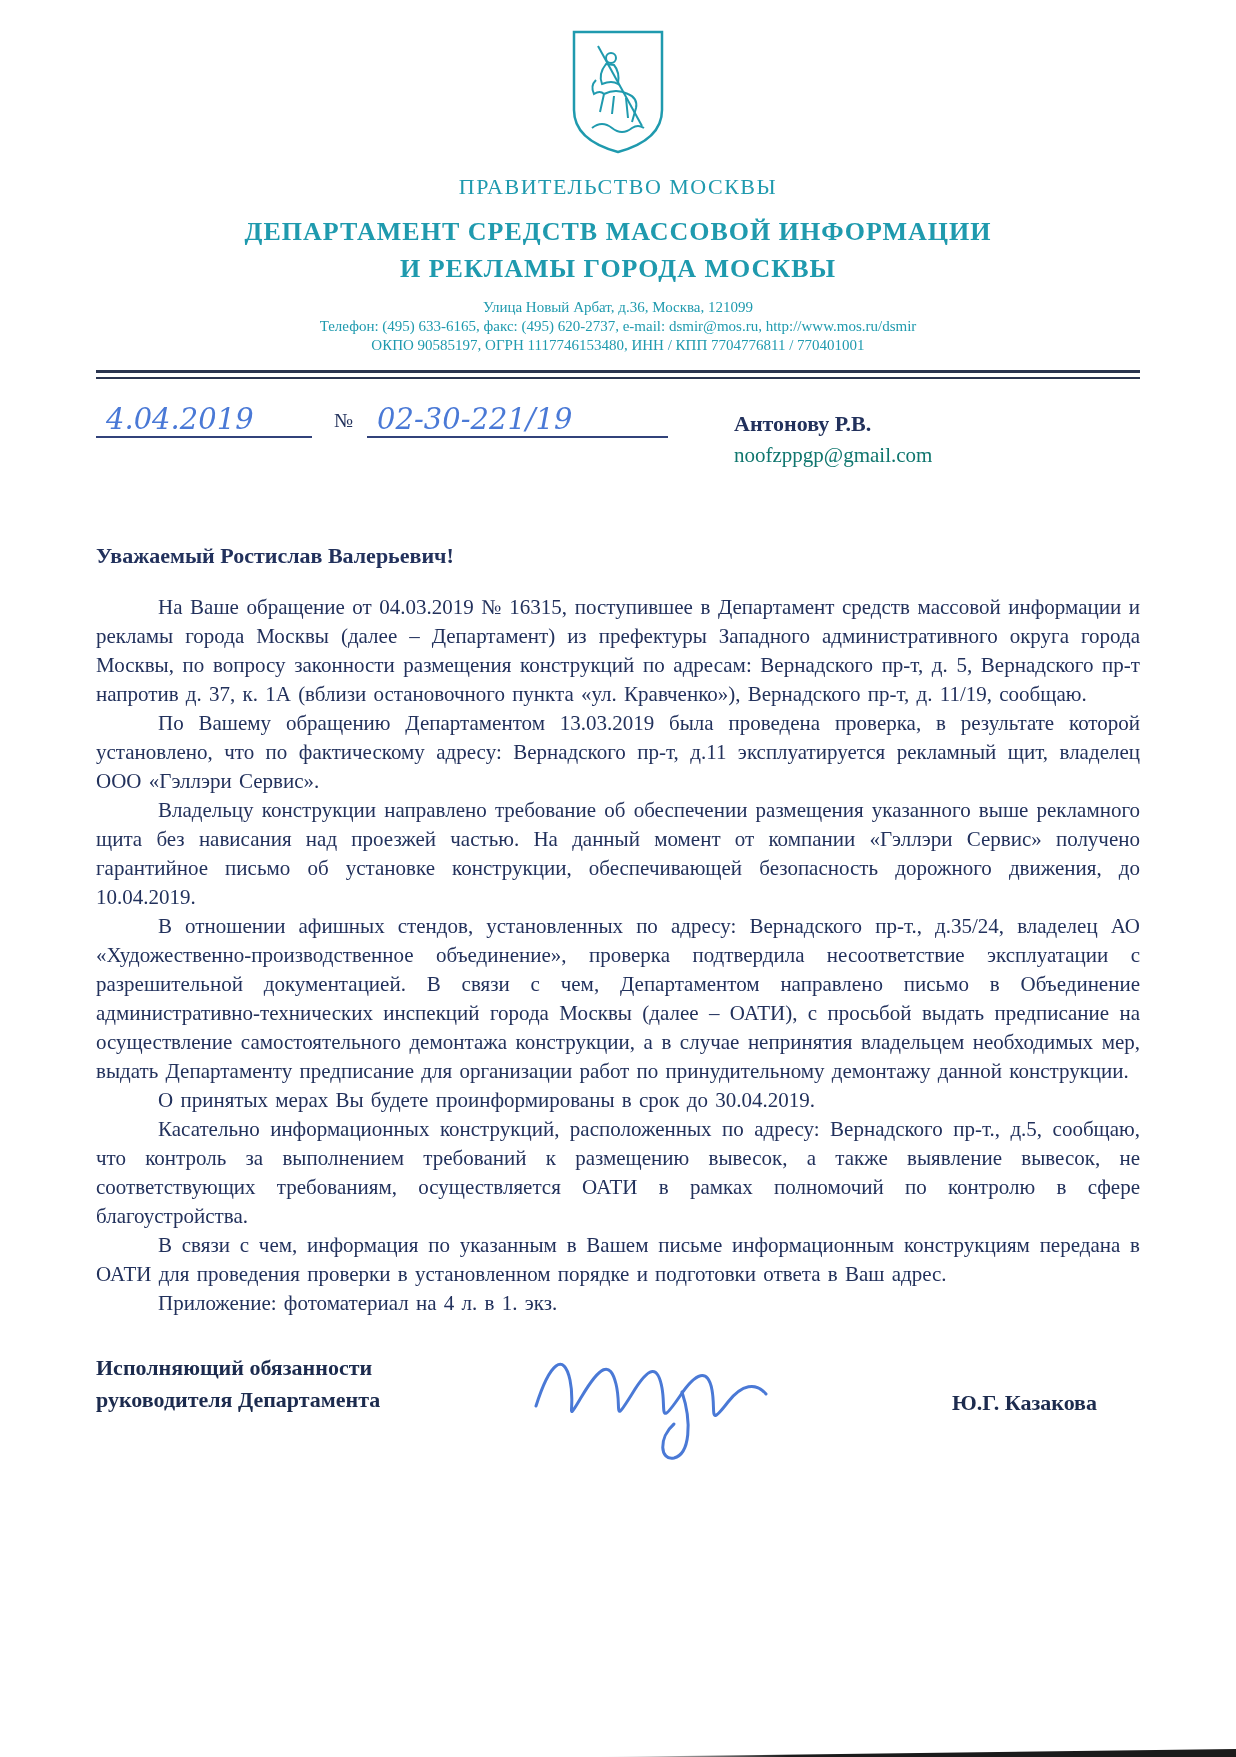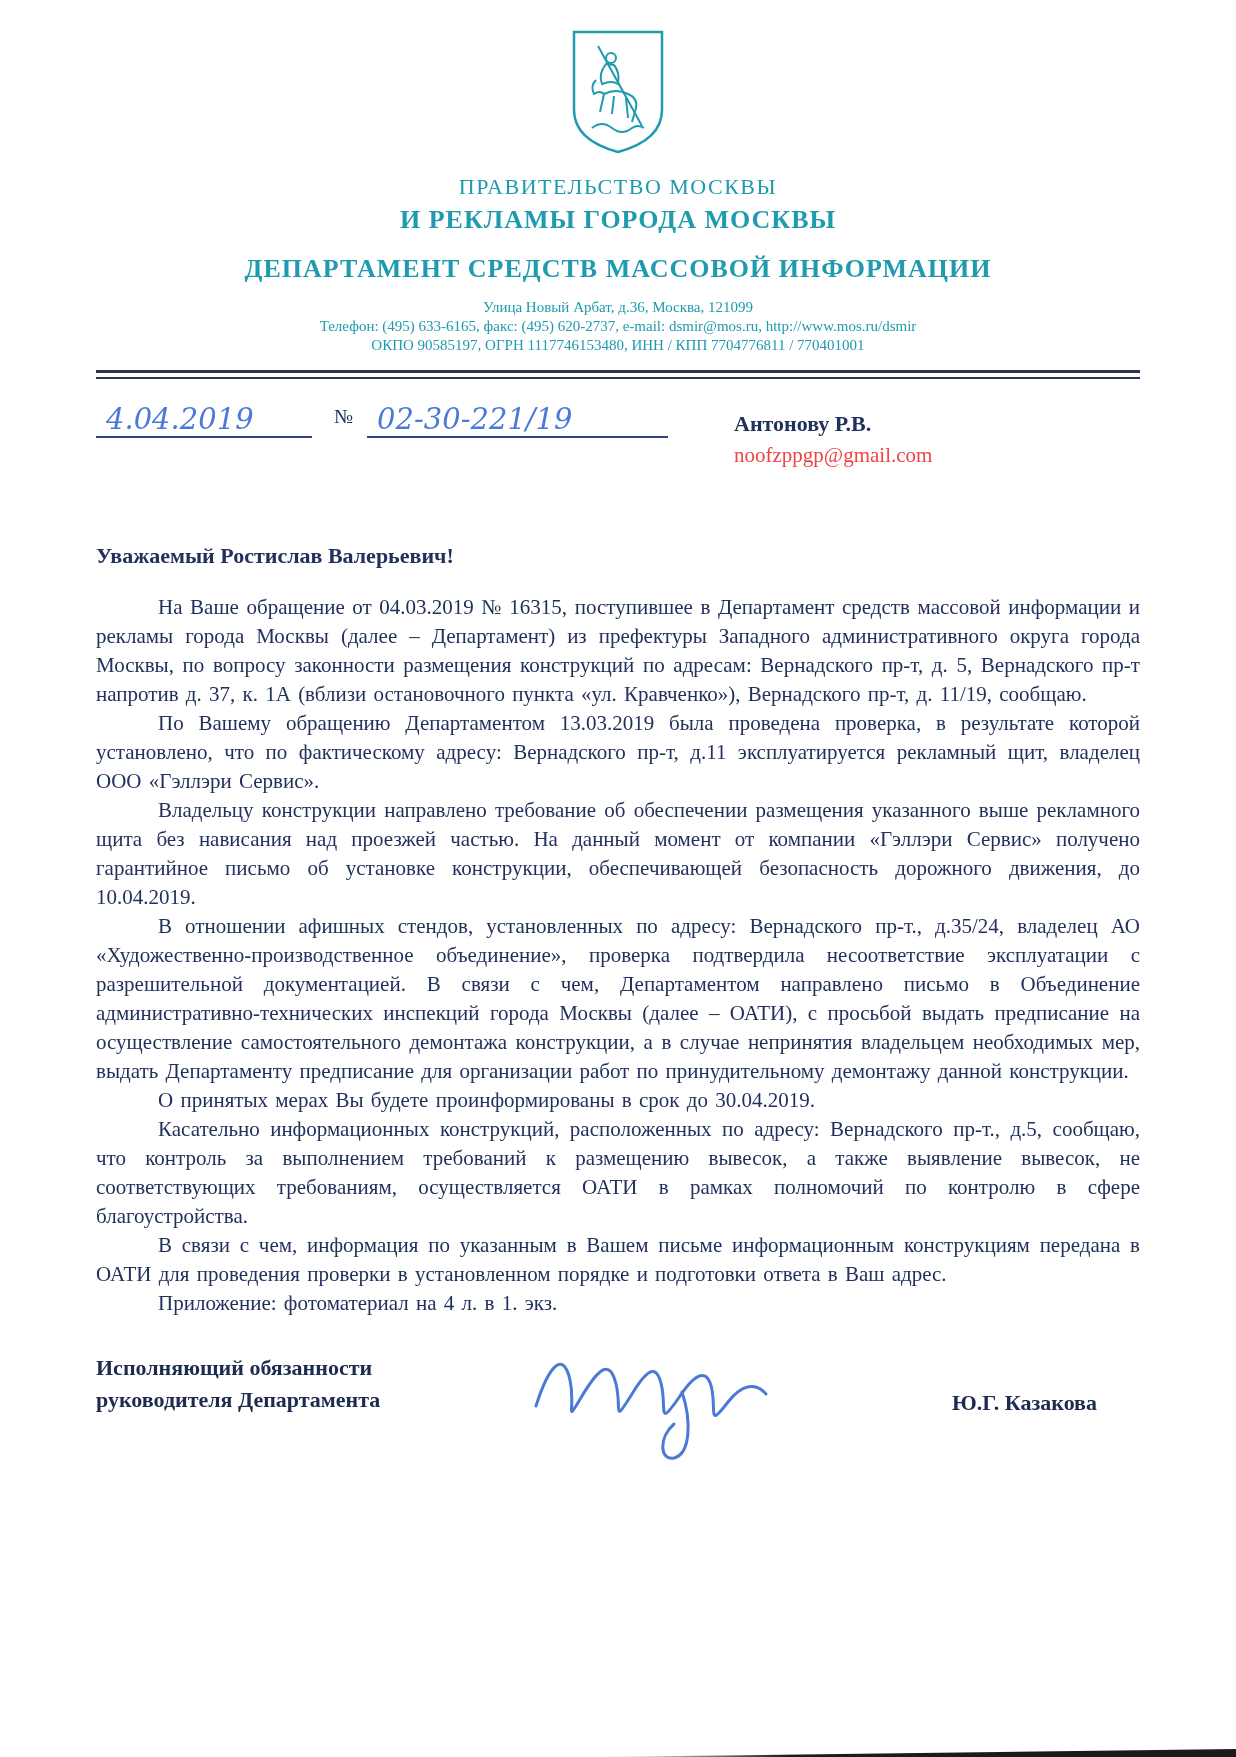--- a/index.html
+++ b/index.html
@@ -46,21 +46,21 @@
 
   .double-rule {
     margin: 16px 0 0 0;
     height: 4px;
     border-top: 3px solid #2a3550;
     border-bottom: 2px solid #2a3550;
   }
 
   
   .ref-block { position: relative; margin-top: 26px; height: 108px; }
-  .ref-row { display: flex; align-items: flex-start; }
+  .ref-row { display: flex; align-items: center; }
   .ref-row2 { margin-top: 16px; }
   .printed-label { font-size: 20px; color: #22315c; padding-bottom: 2px; }
   .hand {
     font-family: "DejaVu Serif", serif;
     font-style: italic;
     color: #4a79d6;
     font-size: 29px;
     line-height: 1;
     padding: 0 6px 2px 10px;
     white-space: nowrap;
@@ -68,21 +68,21 @@
   .blank-line { border-bottom: 2px solid #31427a; display: inline-block; }
   .w-date1 { width: 200px; }
   .w-num   { width: 285px; }
   .w-in    { width: 150px; }
   .w-date2 { width: 240px; }
   .lbl-num { margin: 0 14px 0 22px; }
   .lbl-ot  { margin: 0 14px 0 40px; }
 
   .recipient { position: absolute; left: 638px; top: 6px; }
   .recipient-name { font-size: 22px; font-weight: bold; color: #22315c; }
-  .recipient-email { font-size: 21px; color: #ef4444; margin-top: 6px; }
+  .recipient-email { font-size: 21px; color: #0f766e; margin-top: 6px; }
 
   
   .salutation {
     margin-top: 30px;
     text-align: left;
     font-size: 22px;
     font-weight: bold;
     color: #22315c;
   }
   .body-text { margin-top: 24px; }
@@ -137,22 +137,22 @@
         <path d="M6 4 H94 V82 Q94 112 50 124 Q6 112 6 82 Z" fill="none" stroke="#1f9aae" stroke-width="2.5"></path>
         <line x1="30" y1="18" x2="74" y2="98" stroke="#1f9aae" stroke-width="2"></line>
         <circle cx="43" cy="30" r="5" fill="none" stroke="#1f9aae" stroke-width="2"></circle>
         <path d="M38 36 Q30 46 34 56 Q44 52 50 56 Q52 44 46 37 Z" fill="none" stroke="#1f9aae" stroke-width="2"></path>
         <path d="M28 52 Q22 58 26 66 Q32 62 36 66 L32 84 M36 66 Q48 60 60 66 Q70 70 68 80 L64 94 M46 68 L44 86 M58 70 L60 90" fill="none" stroke="#1f9aae" stroke-width="2"></path>
         <path d="M24 100 Q34 92 44 100 Q54 108 64 100 Q70 96 76 100" fill="none" stroke="#1f9aae" stroke-width="2"></path>
       </svg>
     </div>
 
     <div class="gov-title">ПРАВИТЕЛЬСТВО МОСКВЫ</div>
+    <div class="dept-title">ДЕПАРТАМЕНТ СРЕДСТВ МАССОВОЙ ИНФОРМАЦИИ</div>
     <div class="dept-title dept-title2">И РЕКЛАМЫ ГОРОДА МОСКВЫ</div>
-    <div class="dept-title">ДЕПАРТАМЕНТ СРЕДСТВ МАССОВОЙ ИНФОРМАЦИИ</div>
     <div class="hdr-small first">Улица Новый Арбат, д.36, Москва, 121099</div>
     <div class="hdr-small">Телефон: (495) 633-6165, факс: (495) 620-2737, e-mail: dsmir@mos.ru, http://www.mos.ru/dsmir</div>
     <div class="hdr-small">ОКПО 90585197, ОГРН 1117746153480, ИНН / КПП 7704776811 / 770401001</div>
 
     <div class="double-rule"></div>
 
     <div class="ref-block">
       <div class="ref-row">
         <span class="hand blank-line w-date1">4.04.2019</span>
         <span class="printed-label lbl-num">№</span>

